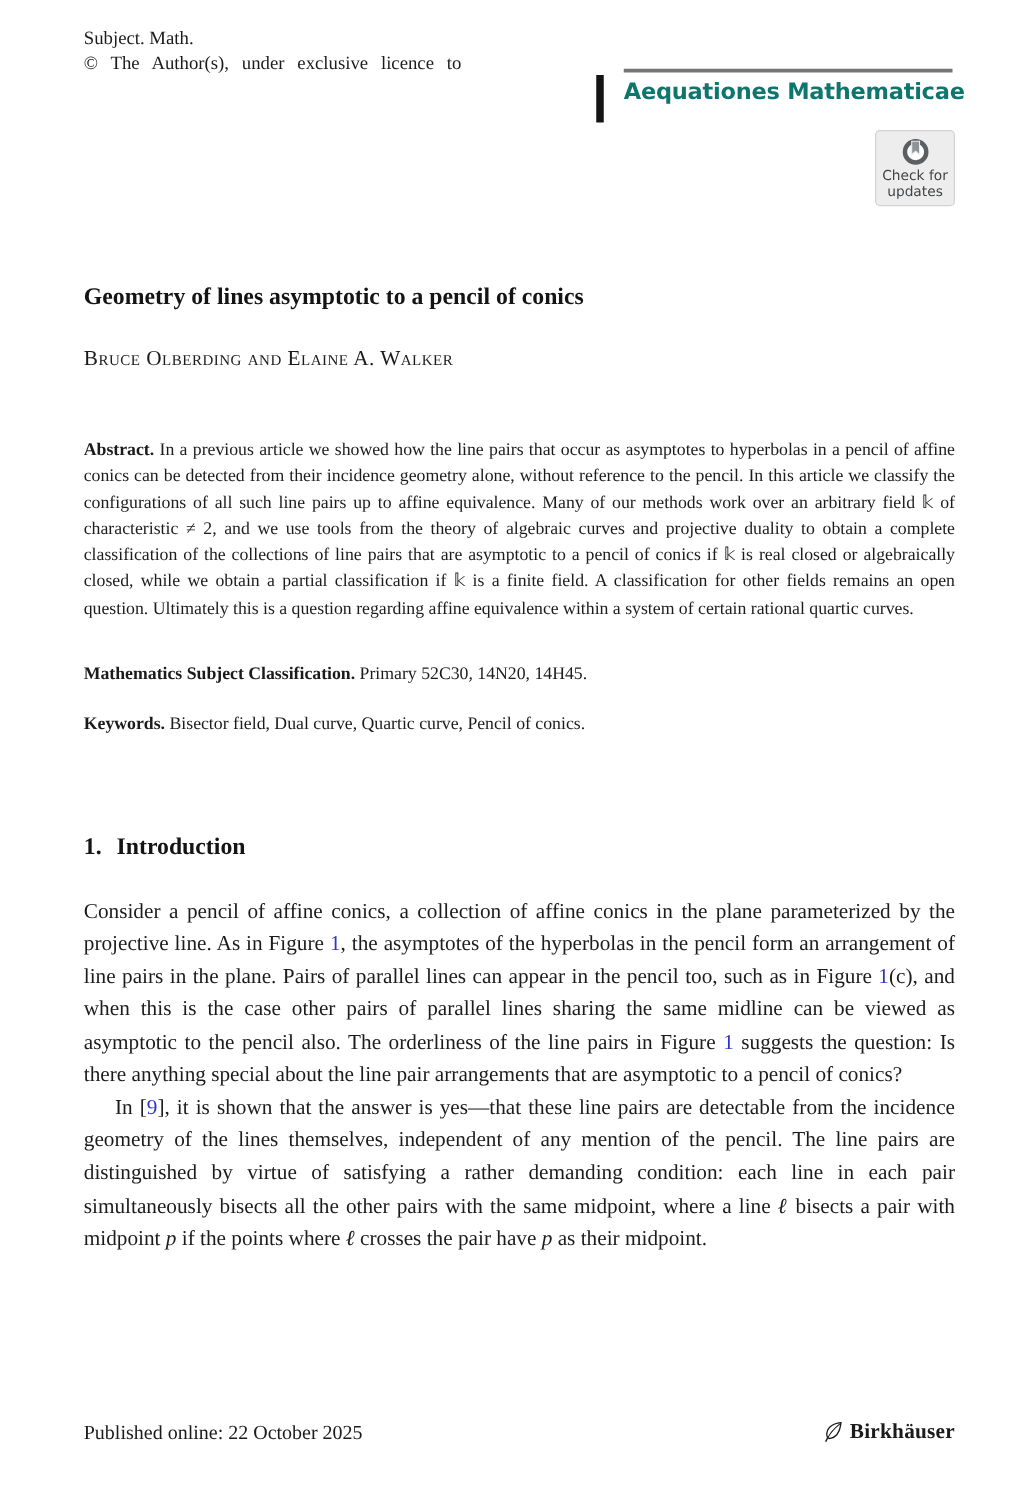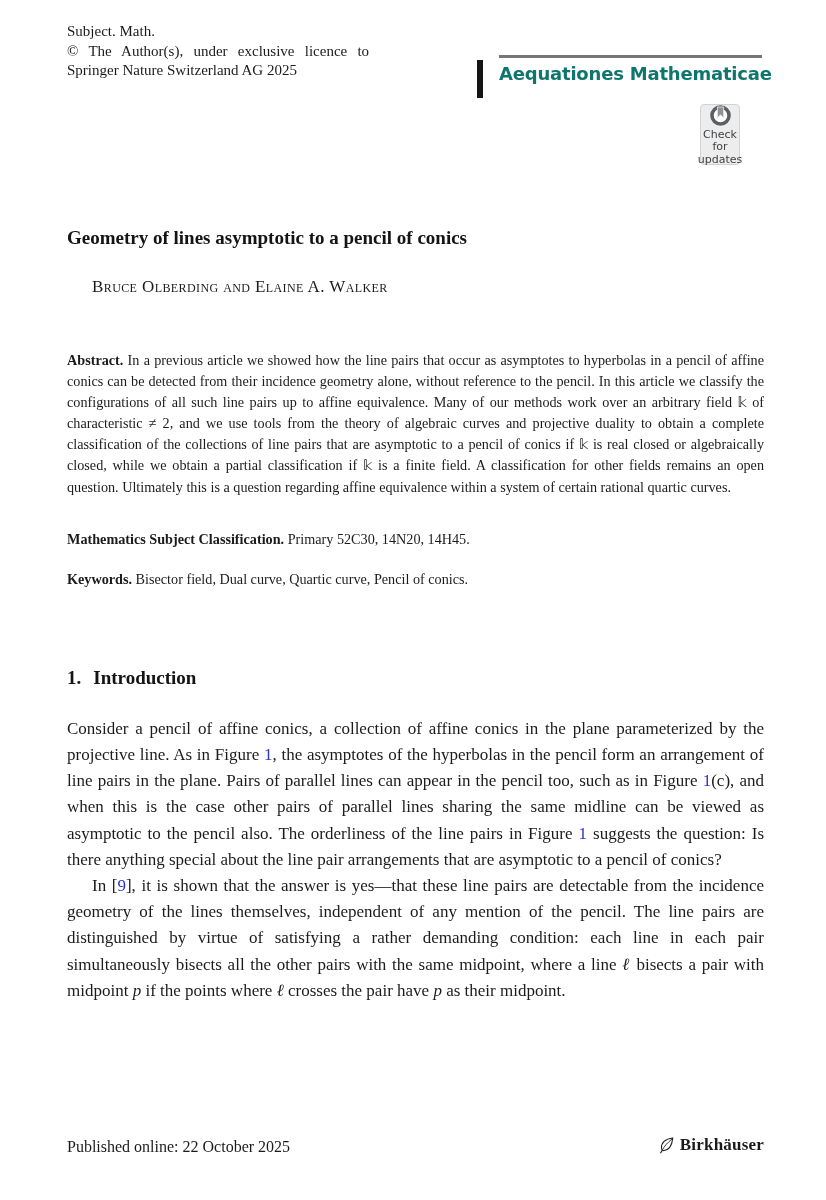--- a/index.html
+++ b/index.html
@@ -31,39 +31,39 @@
   }
   .banner-title {
     left: 499px; top: 63px; width: 270px;
     font-family: "DejaVu Sans", "Liberation Sans", sans-serif;
     font-weight: bold; font-size: 18px; letter-spacing: -0.2px;
     color: #0f766e; white-space: nowrap;
   }
 
   
   .badge {
-    left: 700px; top: 104px; width: 40px; height: 61px;
+    left: 700px; top: 104px; width: 64px; height: 61px;
     background: #ededed; border: 1px solid #d2d2d2; border-radius: 4px;
     display: flex; flex-direction: column; align-items: center;
     justify-content: center; gap: 1px; box-sizing: border-box;
     cursor: pointer;
   }
   .badge-text {
     font-family: "DejaVu Sans", "Liberation Sans", sans-serif;
     font-size: 11px; line-height: 12.5px; color: #3f4245; text-align: center;
   }
 
   
   .title {
     left: 67px; top: 227px; width: 700px;
     font-size: 19px; font-weight: bold; margin: 0; color: #141414;
   }
   .authors {
     left: 67px; top: 277px; width: 700px;
-    font-size: 17px; font-variant: small-caps; letter-spacing: 0.4px; margin-left: 25px;
+    font-size: 17px; font-variant: small-caps; letter-spacing: 0.4px;
   }
 
   
   .column { left: 67px; top: 350px; width: 697px; }
   .column p { margin: 0; font-family: Liberation Serif, serif; }
   .abstract, .meta {
     font-size: 14.2px; line-height: 21.1px; text-align: justify;
   }
   .meta.msc { margin-top: 31px !important; }
   .meta.kw  { margin-top: 19px !important; }
@@ -89,21 +89,20 @@
     right: 62px; top: 1135px; display: flex; align-items: center; gap: 4px;
   }
   .publisher-name { font-size: 17px; font-weight: 600; letter-spacing: 0.2px; }
 </style>
 </head>
 <body style="color: rgb(27, 27, 27);">
 
 <div class="abs imprint">
   <div>Subject. Math.</div>
   <div class="stretch">© The Author(s), under exclusive licence to</div>
-  <div>Springer Nature Switzerland AG 2025</div>
 </div>
 
 <div class="abs banner-rule"></div>
 <div class="abs banner-bar"></div>
 <div class="abs banner-title">Aequationes Mathematicae</div>
 
 <div class="abs badge">
   <span style="line-height:0;">
     <svg width="25" height="25" viewBox="0 0 24 24">
       <circle cx="12" cy="12" r="8.2" fill="#ffffff" stroke="#5b5f63" stroke-width="3.4"></circle>

